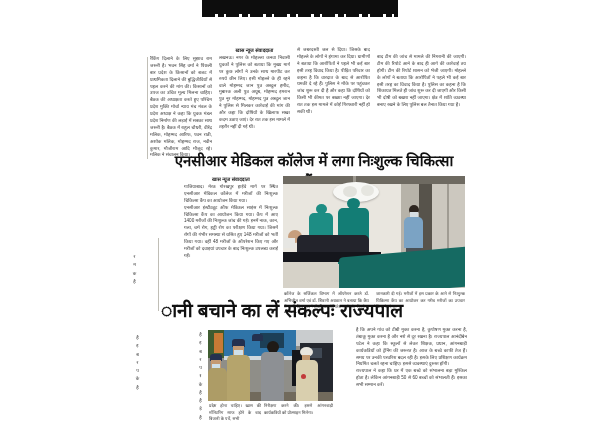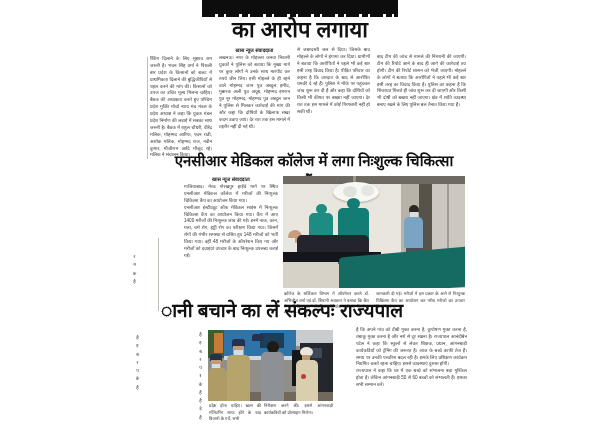--- a/index.html
+++ b/index.html
@@ -31,21 +31,20 @@
 </style>
 </head>
 <body>
 
 <div id="paper">
 
   <div class="abs blackbar" style="left:202px;top:0;width:196px;height:17px;">
     <div class="notches"></div>
   </div>
 
-  <div class="abs h1" style="left:200px;top:16px;width:200px;height:30px;">का आरोप लगाया</div>
 
   <div class="abs vrule" style="left:147px;top:57px;height:102px;"></div>
   <div class="abs col" style="left:150px;top:56px;width:62px;height:104px;">रैंकिंग दिलाने के लिए सुझाव राम जरूरी है। भवन सिंह वर्मा ने पिछली बार प्रदेश के किसानों को बजट में प्राथमिकता दिलाने की बुद्धिजीवियों से पहल करने की मांग की। किसानों को उपज का उचित मूल्य मिलना चाहिए। बैठक की अध्यक्षता करते हुए पश्चिम प्रदेश मुक्ति मोर्चा न्याय मंच मंडल के प्रदेश अध्यक्ष ने कहा कि युवक मंडल प्रदेश निर्माण की लड़ाई में सबका साथ जरूरी है। बैठक में राहुल चौधरी, वीरेंद्र मलिक, मोहम्मद आरिफ, पवन राठी, अशोक मलिक, मोहम्मद राज, नवीन कुमार, मौजीराम आदि मौजूद रहे। मलिक ने संचालन किया।</div>
   <div class="abs lead" style="left:219px;top:47px;width:71px;height:8px;">खास न्यूज संवाददाता</div>
   <div class="abs col" style="left:219px;top:55px;width:71px;height:105px;">लखनऊ। नगर के मोहल्ला कनवा निवासी युवकों ने पुलिस को बताया कि मुख्य मार्ग पर कुछ लोगों ने उनके साथ मारपीट कर रुपये छीन लिए। इसी मोहल्ले के ही रहने वाले मोहम्मद जान पुत्र अब्दुल हमीद, मुबारक अली पुत्र अयूब, मोहम्मद इमरान पुत्र नूर मोहम्मद, मोहम्मद पुत्र अब्दुल जान ने पुलिस से मिलकर कार्रवाई की मांग की और कहा कि दोषियों के खिलाफ सख्त कदम उठाए जाएं। देर रात तक इस मामले में तहरीर नहीं दी गई थी।</div>
   <div class="abs col" style="left:297px;top:47px;width:73px;height:113px;">से जबरदस्ती जल से दिया। जिसके बाद मोहल्ले के लोगों ने हंगामा कर दिया। ग्रामीणों ने बताया कि आरोपितों ने पहले भी कई बार इसी तरह विवाद किया है। पीड़ित परिवार का कहना है कि वारदात के बाद से आरोपित धमकी दे रहे हैं। पुलिस ने मौके पर पहुंचकर जांच शुरू कर दी है और कहा कि दोषियों को किसी भी कीमत पर बख्शा नहीं जाएगा। देर रात तक इस मामले में कोई गिरफ्तारी नहीं हो सकी थी।</div>
   <div class="abs col" style="left:377px;top:54px;width:89px;height:100px;">बाद टीम की जांच से मामले की निगरानी की जाएगी। टीम की रिपोर्ट आने के बाद ही आगे की कार्रवाई तय होगी। टीम की रिपोर्ट शासन को भेजी जाएगी। मोहल्ले के लोगों ने बताया कि आरोपितों ने पहले भी कई बार इसी तरह का विवाद किया है। पुलिस का कहना है कि शिकायत मिलते ही जांच शुरू कर दी जाएगी और किसी भी दोषी को बख्शा नहीं जाएगा। क्षेत्र में शांति व्यवस्था बनाए रखने के लिए पुलिस बल तैनात किया गया है।</div>
 
   <div class="abs h2" style="left:168px;top:150px;width:292px;height:22px;">एनसीआर मेडिकल कॉलेज में लगा निःशुल्क चिकित्सा कैंप</div>
 

